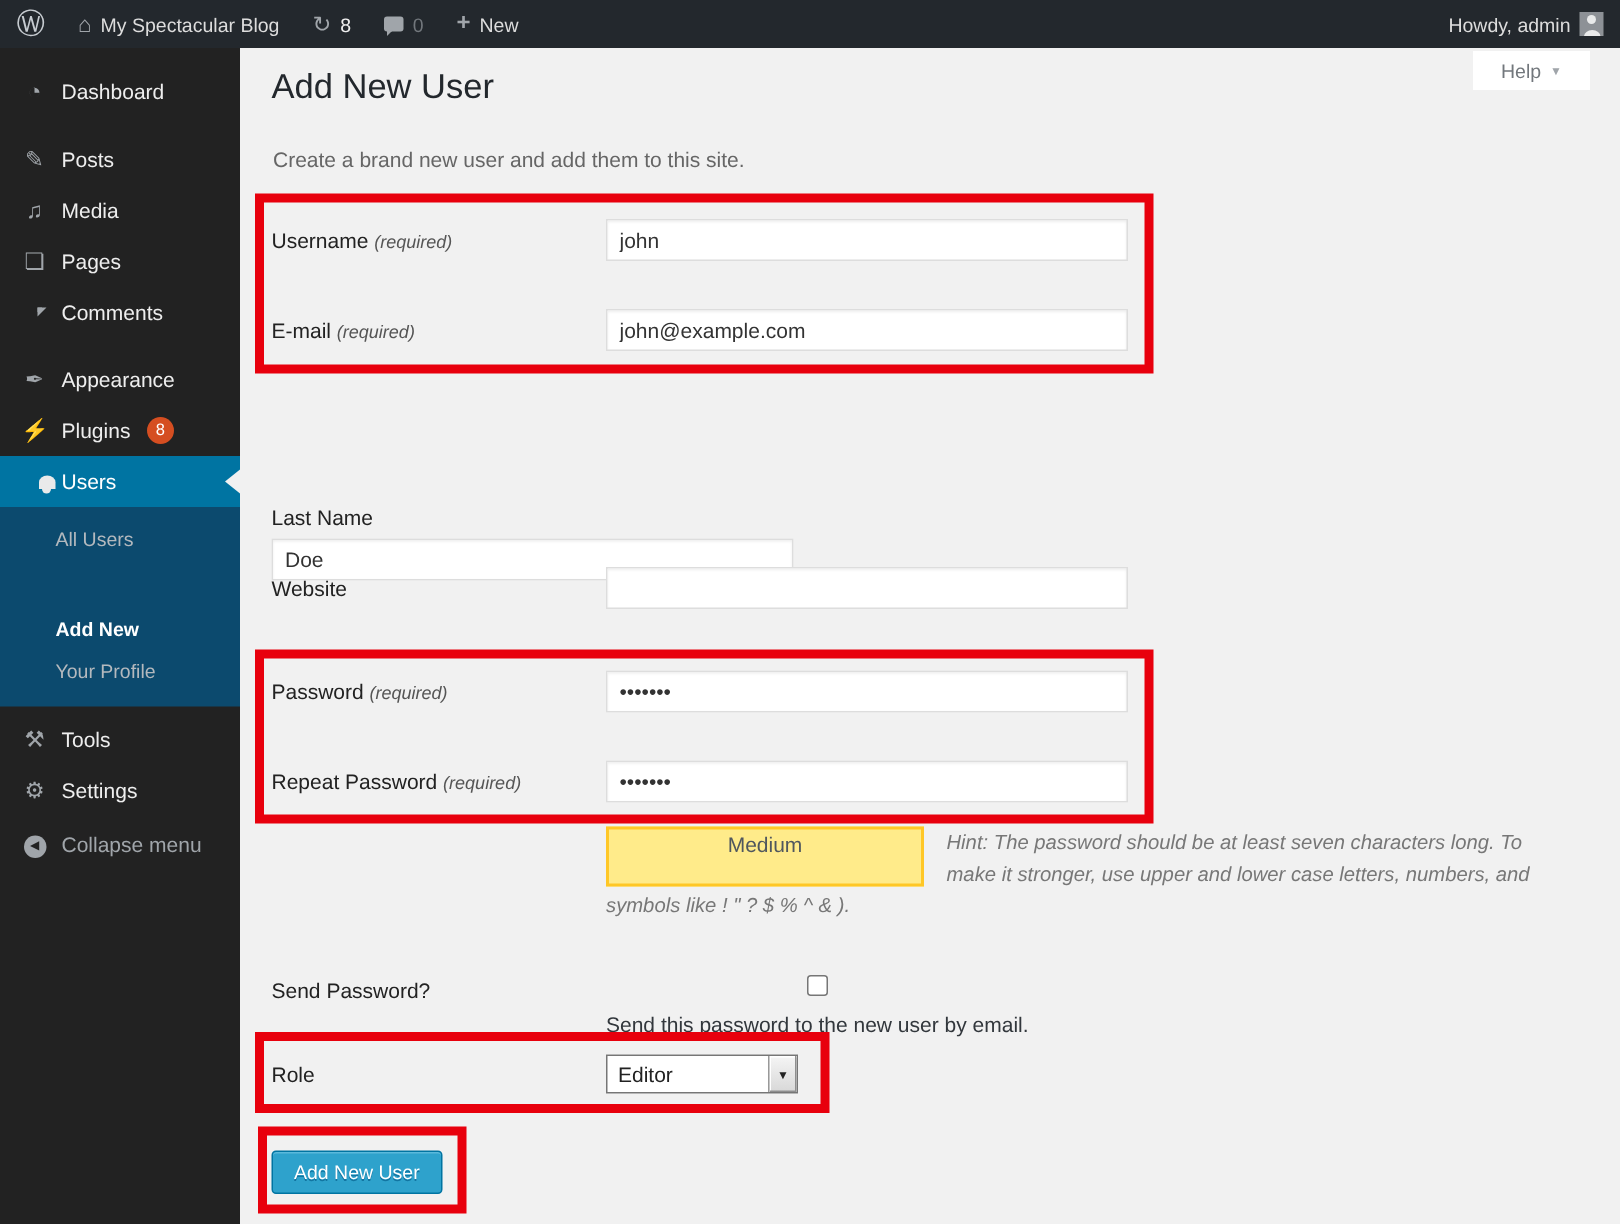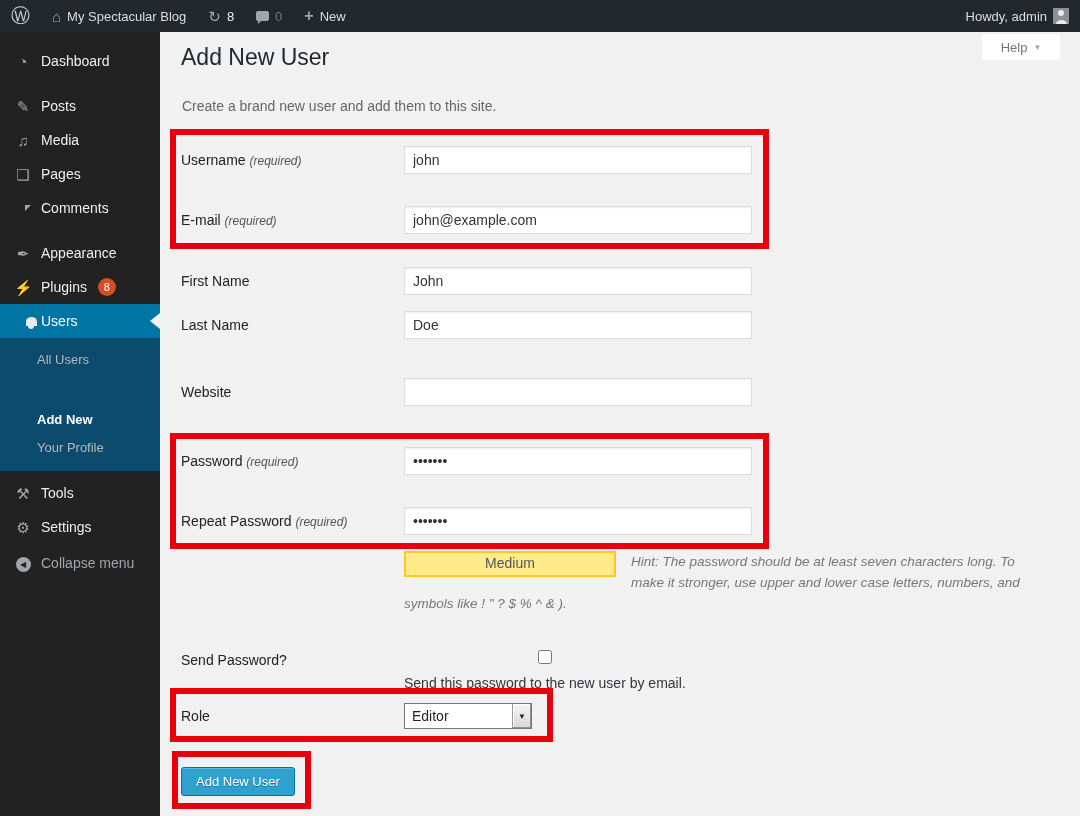--- a/index.html
+++ b/index.html
@@ -52,25 +52,25 @@
     color:#72777c; font-size:13px; display:flex; align-items:center; justify-content:center; gap:6px; cursor:pointer; }
   .help-caret { font-size:8px; color:#a0a5aa; }
   #page-title { position:absolute; left:21px; top:12px; font-size:23px; font-weight:400; color:#23282d; }
   #page-subtitle { position:absolute; left:22px; top:66px; font-size:14px; color:#666; }
   .frow { position:absolute; left:21px; display:flex; }
   .flabel { width:223px; font-size:14px; color:#222; line-height:28px; }
   .req { font-style:italic; font-size:12px; color:#555;margin-top:40px; }
   .txt { width:348px; height:28px; border:1px solid #ddd; background:#fff; padding:3px 8px;
     font-size:14px; color:#333; font-family:inherit; box-shadow:inset 0 1px 2px rgba(0,0,0,.07); }
   #row-username { top:114px; } #row-email { top:174px; } #row-firstname { top:235px; }
-  #row-lastname { top:279px; } #row-website { top:346px;align-items:flex-end; } #row-password { top:415px; }
+  #row-lastname { top:299px;flex-direction:column; } #row-website { top:346px;align-items:flex-end; } #row-password { top:415px; }
   #row-repeat { top:475px; }
   #hint-wrap { position:absolute; left:244px; top:519px; width:632px;
     font-size:13.5px; font-style:italic; color:#777; line-height:21px; }
-  #strength-meter { float:left; width:212px; height:26px; background:#ffeb8a; border:2px solid #ffc726;
+  #strength-meter { float:left; width:212px; height:40px; background:#ffeb8a; border:2px solid #ffc726;
     text-align:center; line-height:21px; font-style:normal; font-size:14px; color:#50575e; margin-right:15px; }
   #row-sendpass { top:618px; }
   .cb-wrap { display:flex; align-items:center; gap:9px; font-size:14px; color:#32373c; line-height:20px;flex-direction:column; }
   .cb-wrap input { width:14px; height:14px; cursor:pointer; }
   #row-role { top:671px; }
   #row-role .flabel { line-height:26px; }
   .wp-select { display:flex; width:128px; height:26px; border:1px solid #767676; background:#fff;
     align-items:center; cursor:pointer; }
   .wp-select .val { flex:1; padding-left:7px; font-size:14px; color:#222; }
   .wp-select .sel-btn { width:19px; height:24px; background:linear-gradient(#f5f5f5,#d8d8d8);
@@ -191,24 +191,20 @@
     <input class="txt" type="text" value="john" style="">
   </div>
 
   <div class="frow" id="row-email">
     <div class="flabel">
       <span>E-mail</span> <span class="req">(required)</span>
     </div>
     <input class="txt" type="text" value="john@example.com" style="">
   </div>
 
-  <div class="frow" id="row-firstname">
-    <div class="flabel">First Name</div>
-    <input class="txt" type="text" value="John" style="">
-  </div>
 
   <div class="frow" id="row-lastname">
     <div class="flabel">Last Name</div>
     <input class="txt" type="text" value="Doe" style="">
   </div>
 
   <div class="frow" id="row-website">
     <div class="flabel">Website</div>
     <input class="txt" type="text" value="" style="">
   </div>

